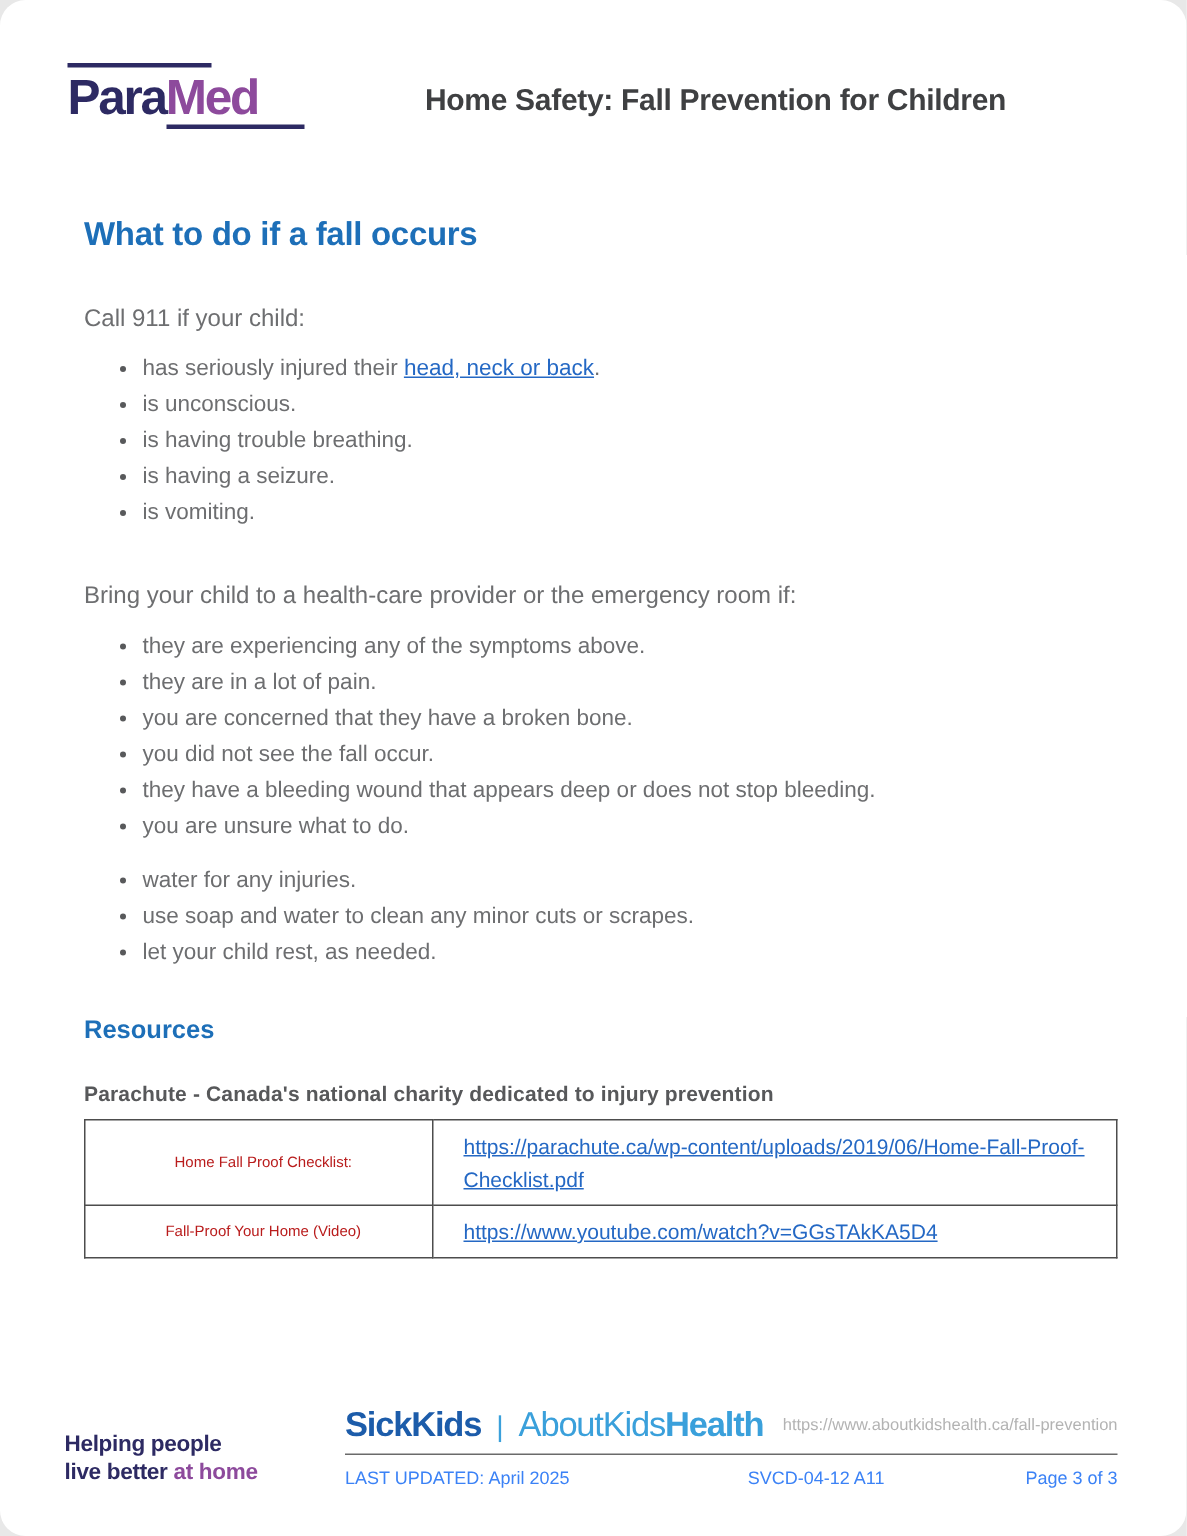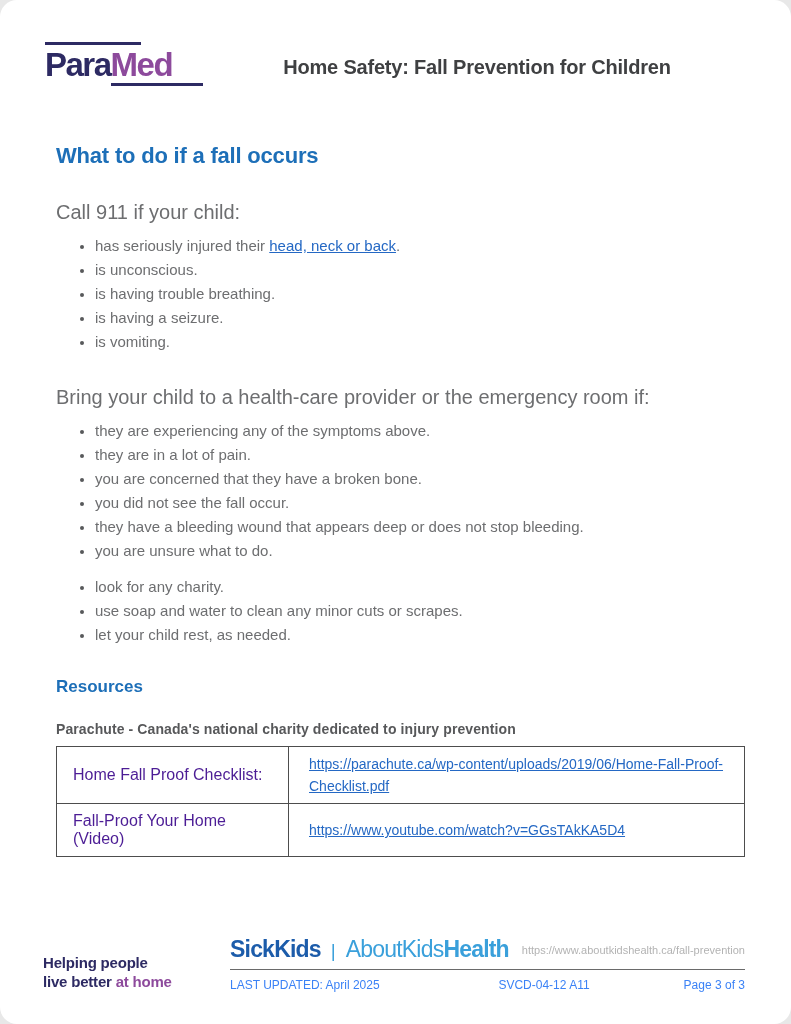--- a/index.html
+++ b/index.html
@@ -20,32 +20,32 @@
   .logo-line-top { height: 3px; width: 96px; background: #2d2a63; margin-bottom: 2px; }
   .logo-text { font-size: 33px; font-weight: bold; letter-spacing: -1.5px; line-height: 36px; }
   .logo-para { color: #2d2a63; }
   .logo-med { color: #8d4a9c; }
   .logo-line-bottom { height: 3px; width: 92px; background: #2d2a63; margin-left: auto; }
   .doc-title { flex: 1; text-align: center; font-size: 20px; font-weight: bold; color: #3f4042; padding-top: 14px; letter-spacing: -0.2px; }
 
   
   .main { padding: 0 46px 0 56px; }
   .section-heading { margin-top: 56px; font-size: 22px; line-height: 27px; font-weight: bold; color: #1d6fb8; letter-spacing: -0.2px; }
-  .group-intro { margin-top: 34px; font-size: 20px; line-height: 19px; color: #6d6e70; }
+  .group-intro { margin-top: 34px; font-size: 16px; line-height: 19px; color: #6d6e70; }
   ul.bullets { margin-top: 12px; padding-left: 39px; list-style-type: disc; }
   ul.bullets li { font-size: 15px; line-height: 24px; color: #6d6e70; }
   ul.bullets li::marker { color: #58595b; font-size: 13px; }
   a.inline-link { color: #2468c4; text-decoration: underline; cursor: pointer; }
 
   
   .resources-heading { margin-top: 30px; font-size: 17px; line-height: 20px; font-weight: bold; color: #1d6fb8; }
   .table-caption { margin-top: 24px; font-size: 14px; line-height: 17px; font-weight: bold; color: #57585a; letter-spacing: 0.1px; }
   table.resource-table { width: 100%; border-collapse: collapse; margin-top: 8px; table-layout: fixed; }
   table.resource-table td { border: 1px solid #4d4d4d; vertical-align: middle; }
-  td.label-cell { width: 232px; padding: 8px 10px 8px 16px; color: #4c1d95; font-size: 16px; }
+  td.label-cell { width: 232px; padding: 8px 10px 8px 16px; color: #b91c1c; font-size: 10px; text-align: center; }
   td.url-cell { padding: 6px 14px 6px 20px; }
   td.url-cell a { color: #2468c4; font-size: 14px; line-height: 22px; text-decoration: underline; overflow-wrap: break-word; cursor: pointer; }
   tr.row-tall td { height: 51px; }
   tr.row-short td { height: 33px; }
 
   
   .footer { position: absolute; top: 936px; left: 0; right: 0; display: flex; padding: 0 46px 0 43px; }
   .tagline { width: 187px; padding-top: 17px; font-size: 15px; font-weight: bold; color: #2d2a63; line-height: 19px; letter-spacing: -0.2px; }
   .tagline-accent { color: #8d4a9c; }
   .footer-right { flex: 1; }
@@ -93,21 +93,21 @@
     <ul class="bullets">
         <li><span>they are experiencing any of the symptoms above.</span></li>
         <li><span>they are in a lot of pain.</span></li>
         <li><span>you are concerned that they have a broken bone.</span></li>
         <li><span>you did not see the fall occur.</span></li>
         <li><span>they have a bleeding wound that appears deep or does not stop bleeding.</span></li>
         <li><span>you are unsure what to do.</span></li>
       </ul>
 
     <ul class="bullets">
-        <li><span>look for any charity.</span></li>
+        <li><span>water for any injuries.</span></li>
         <li><span>use soap and water to clean any minor cuts or scrapes.</span></li>
         <li><span>let your child rest, as needed.</span></li>
       </ul>
 
     <h2 class="resources-heading">Resources</h2>
     <p class="table-caption">Parachute - Canada's national charity dedicated to injury prevention</p>
 
     <table class="resource-table">
       <tbody>
           <tr class="row-tall">

